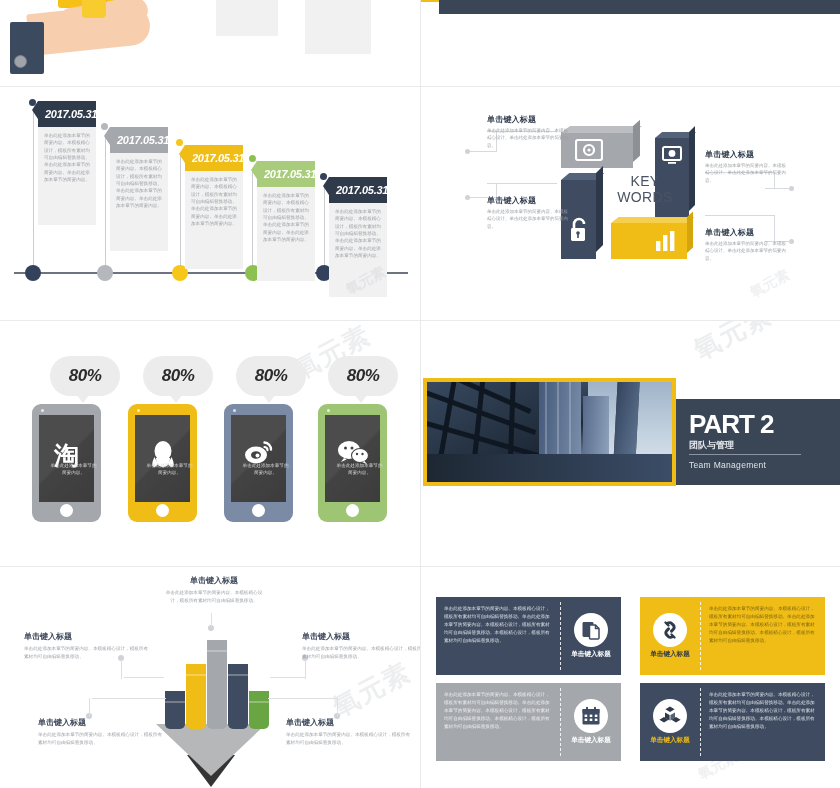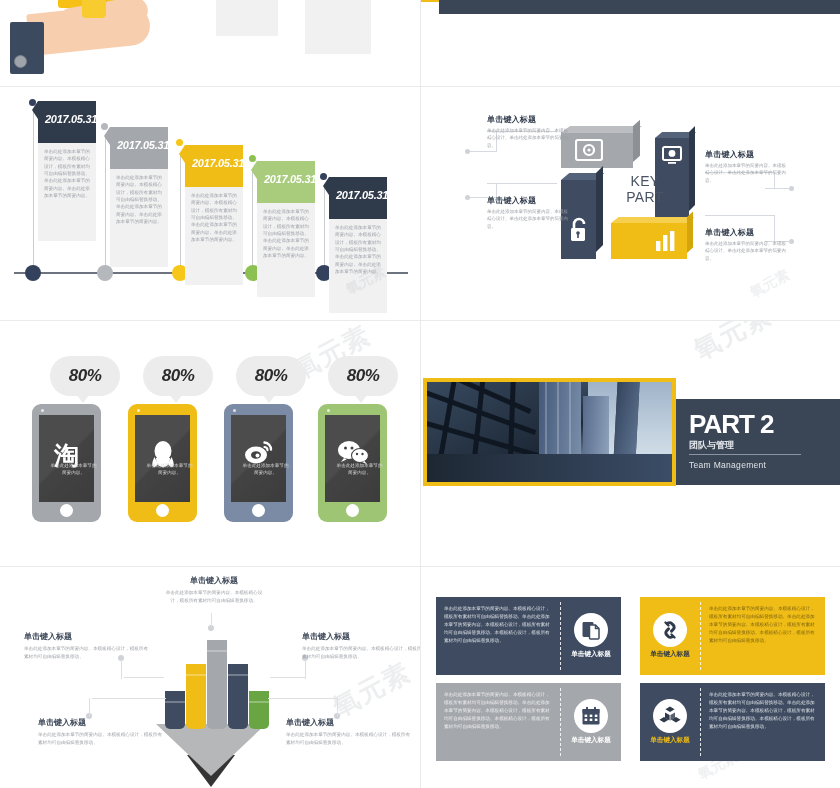--- a/index.html
+++ b/index.html
@@ -40,21 +40,21 @@
 
   
   .s2-yellow{position:absolute;left:0px;top:-12px;width:310px;height:14px;background:#f0bd16;}
   .s2-dark{position:absolute;left:18px;top:-14px;width:404px;height:28px;background:#3a4556;}
 
   
   .tl-axis{position:absolute;left:14px;top:185px;width:394px;height:2px;background:#6d7480;}
   .tl-dot{position:absolute;top:178px;width:16px;height:16px;border-radius:50%;}
   .tl-vline{position:absolute;width:1px;background:#c9ccd1;}
   .tl-card{position:absolute;}
-  .tl-tab{position:relative;height:18px;display:flex;align-items:flex-start;padding:12px 7px;
+  .tl-tab{position:relative;height:18px;display:flex;align-items:center;padding:4px 7px;
     font-size:11px;font-weight:bold;font-style:italic;letter-spacing:-0.3px;}
   .tl-tab::before{content:"";position:absolute;left:-6px;top:0;border-top:9px solid transparent;
     border-bottom:9px solid transparent;border-right:6px solid currentColor;}
   .tl-txt{background:#f1f1f2;color:#9a9ea4;font-size:4.6px;line-height:1.6;padding:5px 6px;}
   .tl-smalldot{position:absolute;width:7px;height:7px;border-radius:50%;}
   .kw-box{position:absolute;}
   .kw-label{position:absolute;width:82px;}
   .kw-label .h{font-size:8px;font-weight:bold;color:#2f3a4b;margin-bottom:2px;letter-spacing:.2px;}
   .kw-label .p{font-size:4.5px;color:#9a9ea4;line-height:1.65;}
   .kw-leader{position:absolute;border-top:1px solid #d6d9dd;}
@@ -282,21 +282,21 @@
           <svg width="22" height="20" viewBox="0 0 22 20">
               <rect x="1" y="10" width="4.4" height="10" fill="#fff"></rect>
               <rect x="8" y="4" width="4.4" height="16" fill="#fff"></rect>
               <rect x="15" y="0" width="4.4" height="20" fill="#fff"></rect>
             </svg>
         </div>
       </div>
 
       <div class="kw-title" style="left:186px;top:86px;width:76px;">
         <span>KEY</span><br>
-        <span>PART</span>
+        <span>WORDS</span>
       </div>
 
       <div class="kw-label" style="left:66px;top:27px;">
         <div class="h">单击键入标题</div>
         <div class="p">单击此处添加本章节的简要内容。本模板精心设计。单击此处添加本章节的简要内容。</div>
       </div>
       <div class="kw-label" style="left:66px;top:108px;">
         <div class="h">单击键入标题</div>
         <div class="p">单击此处添加本章节的简要内容。本模板精心设计。单击此处添加本章节的简要内容。</div>
       </div>

